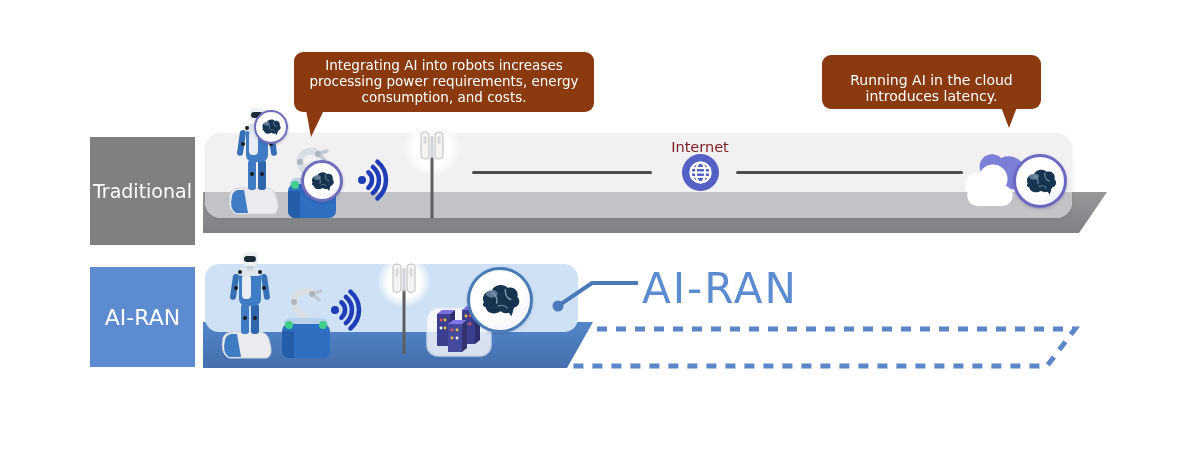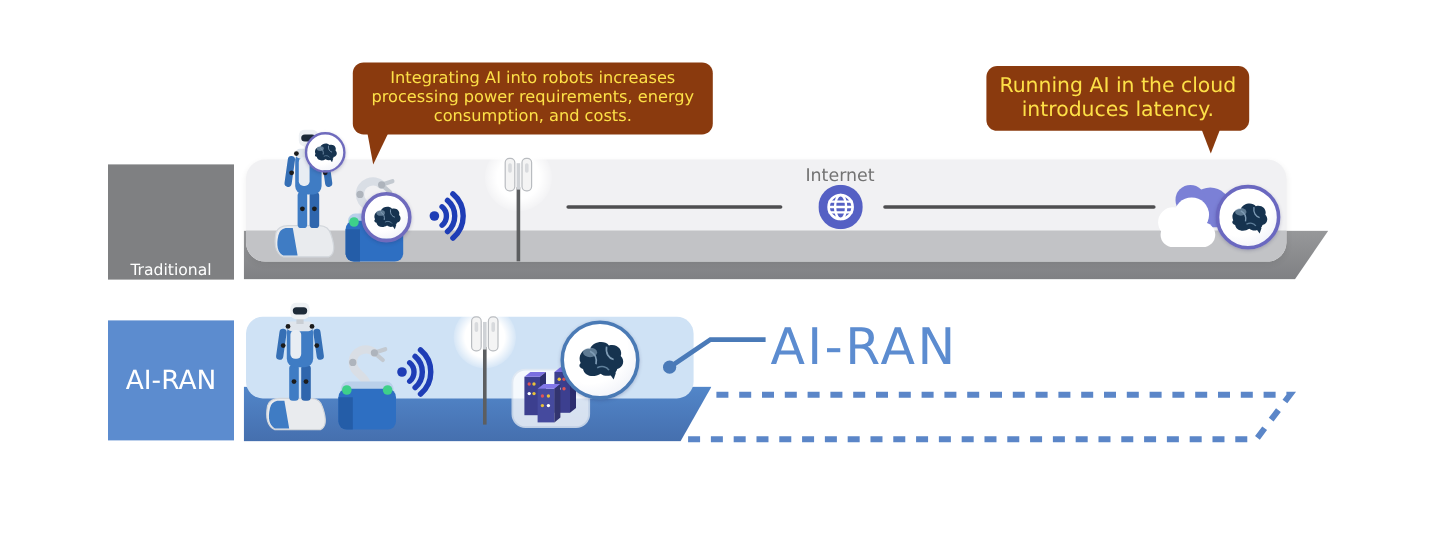--- a/index.html
+++ b/index.html
@@ -3,21 +3,21 @@
 <meta charset="utf-8">
 <style>
   html,body{margin:0;padding:0;background:#ffffff;}
   #canvas{
     position:relative;width:1200px;height:450px;background:#ffffff;
     font-family:"DejaVu Sans","Liberation Sans",sans-serif;overflow:hidden;
   }
   .abs{position:absolute;}
   
   .callout{
-    position:absolute;background:#8a3a0e;color:#fde047;border-radius:9px;
+    position:absolute;background:#8a3a0e;color:#ffffff;border-radius:9px;
     display:flex;align-items:center;justify-content:center;text-align:center;
     line-height:1.18;padding:4px 8px;box-sizing:border-box;
   }
   .callout-tail{position:absolute;width:0;height:0;}
   
   .rowlabel{
     position:absolute;display:flex;align-items:center;justify-content:center;
     color:#ffffff;text-align:center;
   }
   
@@ -37,21 +37,21 @@
     background:radial-gradient(circle at 35% 30%, #ffffff 55%, #e7eaf4 100%);
     display:flex;align-items:center;justify-content:center;box-sizing:border-box;
     box-shadow:0 1px 3px rgba(40,40,90,.25);
   }
   .badge svg{width:72%;height:72%;}
   .glow{
     position:absolute;border-radius:50%;
     background:radial-gradient(circle,#ffffff 45%,rgba(255,255,255,0) 75%);
   }
   .connline{position:absolute;background:#4e4e50;border-radius:2px;}
-  .maplabel{position:absolute;color:#737373;text-align:center;}
+  .maplabel{position:absolute;color:#7f1d1d;text-align:center;}
   .bigtitle{position:absolute;color:#5c8cd0;letter-spacing:2px;white-space:nowrap;}
   svg{display:block;}
   #defs{position:absolute;width:0;height:0;overflow:hidden;}
   #overlay{position:absolute;left:0;top:0;pointer-events:none;}
 </style>
 </head>
 <body>
 
 <svg id="defs" aria-hidden="true">
   <defs>
@@ -156,21 +156,21 @@
     </g>
   </defs>
 </svg>
 
 <div id="canvas">
 
   <div class="bandgray" style="left:203px;top:192px;width:904px;height:41px;"></div>
   <div class="rowrect" style="left:205px;top:133px;width:867px;height:85px;background:#f1f1f3;box-shadow:0 2px 5px rgba(0,0,0,0.07);"></div>
   <div class="floorstrip" style="left:205px;top:192px;width:867px;height:26px;background:#c2c3c6;border-radius:0 0 16px 16px;"></div>
 
-  <div class="rowlabel" style="left:90px;top:137px;width:105px;height:96px;background:#7f8082;font-size:13px;align-items:flex-end;">
+  <div class="rowlabel" style="left:90px;top:137px;width:105px;height:108px;background:#7f8082;font-size:19px;">
     <span>Traditional</span>
   </div>
 
   <svg class="abs" style="left:222px;top:108px;" width="70" height="112" viewBox="0 0 70 112">
       <use href="#sym-humanoid"></use>
     </svg>
   <svg class="abs" style="left:282px;top:142px;" width="60" height="78" viewBox="0 0 60 78">
       <use href="#sym-armrobot"></use>
     </svg>
 
@@ -208,21 +208,21 @@
     <svg viewBox="0 0 44 38">
         <use href="#sym-brain"></use>
       </svg>
   </div>
 
   <div class="callout" style="left:294px;top:52px;width:300px;height:60px;font-size:13.5px;">
     <span>Integrating AI into robots increases processing power requirements, energy consumption, and costs.</span>
   </div>
   <div class="callout-tail" style="left:306px;top:110px;border-top:27px solid #8a3a0e;border-left:5px solid transparent;border-right:13px solid transparent;"></div>
 
-  <div class="callout" style="left:822px;top:55px;width:219px;height:54px;font-size:17px;">
+  <div class="callout" style="left:822px;top:55px;width:219px;height:54px;font-size:14px;align-items:flex-end;">
     <span>Running AI in the cloud introduces latency.</span>
   </div>
   <div class="callout-tail" style="left:1001px;top:107px;border-top:21px solid #8a3a0e;border-left:8px solid transparent;border-right:8px solid transparent;"></div>
 
   <div class="bandblue" style="left:203px;top:322px;width:390px;height:46px;"></div>
   <div class="rowrect" style="left:205px;top:264px;width:373px;height:68px;border-radius:14px;background:#cfe2f5;"></div>
 
   <div class="rowlabel" style="left:90px;top:267px;width:105px;height:100px;background:#5c8ccf;font-size:22px;">
     <span>AI-RAN</span>
   </div>

